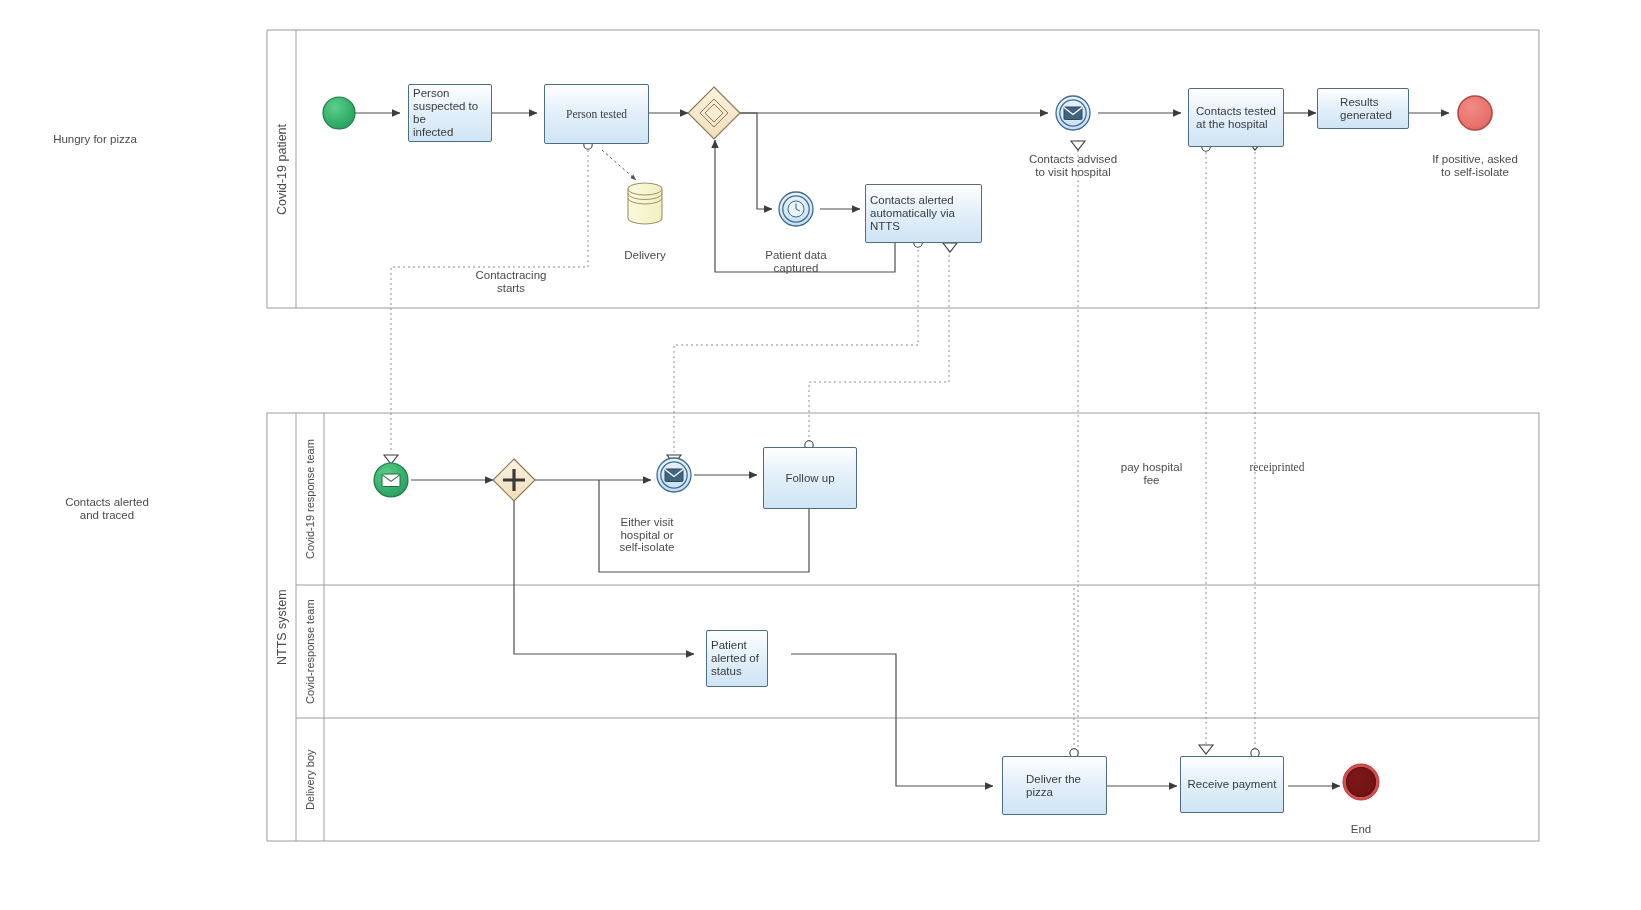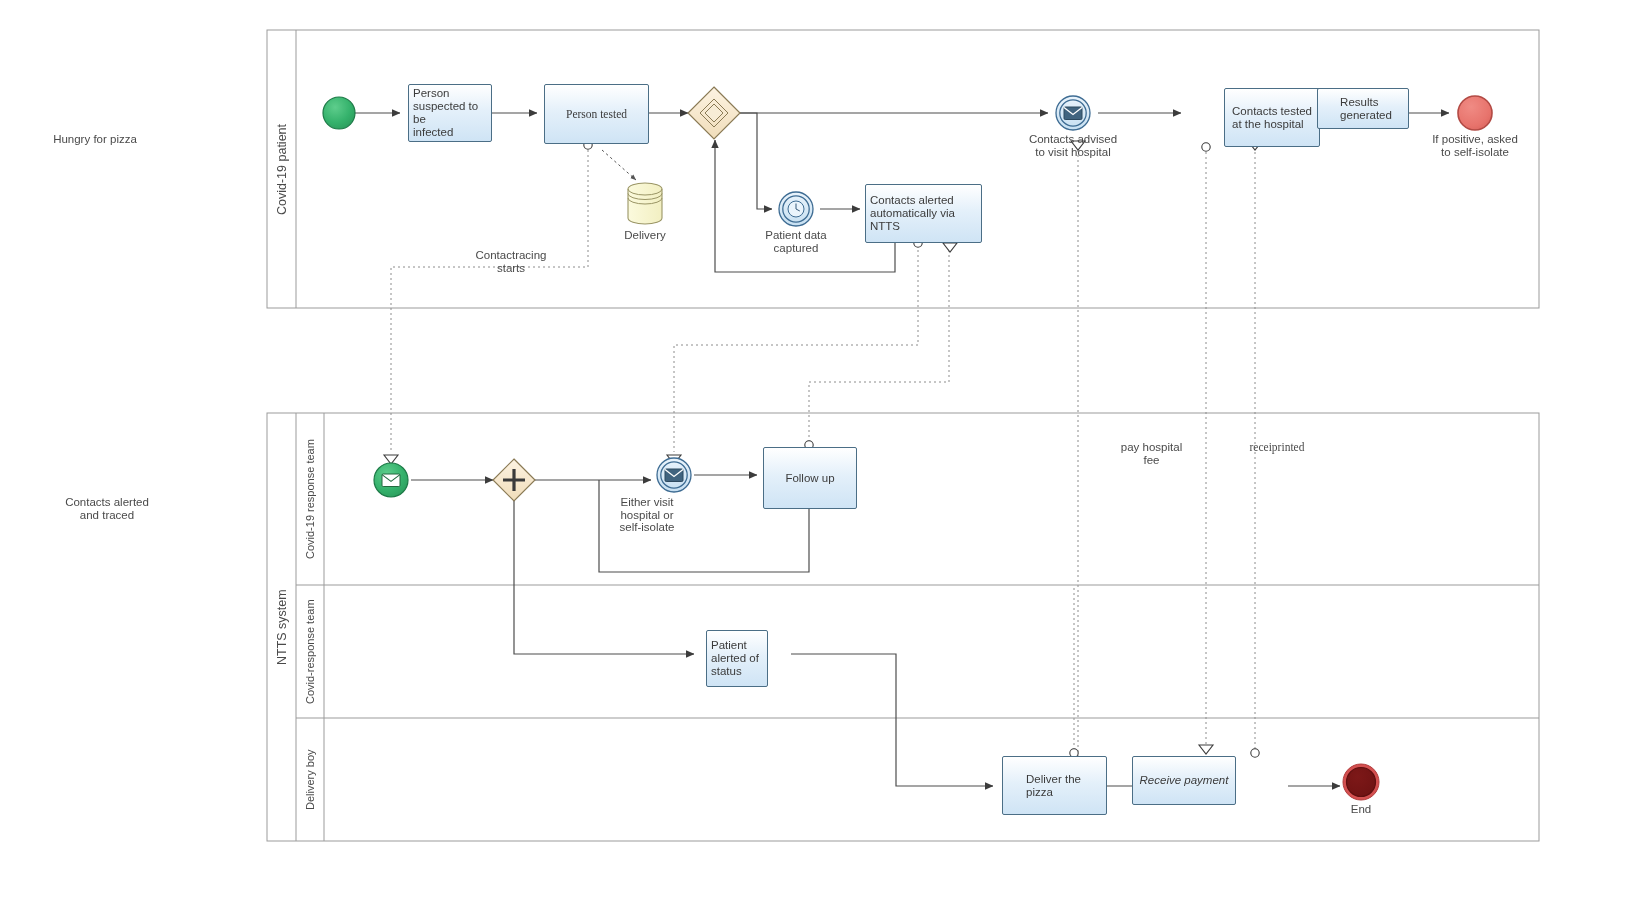--- a/index.html
+++ b/index.html
@@ -6,20 +6,21 @@
   body{
     width:1641px;height:910px;position:relative;overflow:hidden;
     font-family:"Liberation Sans", sans-serif;
     color:#3b3b3b;
   }
   #canvas{position:absolute;left:0;top:0;width:1641px;height:910px;}
   .lbl{
     position:absolute;font-size:11.5px;color:#4a4a4a;
     text-align:center;line-height:12.5px;white-space:pre-line;
     pointer-events:none;
+    margin-top:20px;
   }
   .pool-title{
     position:absolute;font-size:12.5px;color:#4a4a4a;
     writing-mode:vertical-rl;transform:rotate(180deg);
     display:flex;align-items:center;justify-content:center;
   }
   .task{
     position:absolute;border:1px solid #4b6e86;border-radius:2px;
     background:linear-gradient(to bottom,#ffffff 0%,#e4f0fa 45%,#cfe4f5 100%);
     display:flex;align-items:center;justify-content:center;
@@ -228,29 +229,29 @@
 <div class="pool-title" style="left:296px;top:413px;width:28px;height:172px;font-size:11px;">Covid-19 response team</div>
 <div class="pool-title" style="left:296px;top:585px;width:28px;height:133px;font-size:11px;">Covid-response team</div>
 <div class="pool-title" style="left:296px;top:718px;width:28px;height:123px;font-size:11px;">Delivery boy</div>
 
 <div class="task" style="left:408px;top:84px;width:84px;height:58px;">Person
 suspected to be
 infected</div>
 <div class="task" style="left:544px;top:84px;width:105px;height:60px;font-family:Liberation Serif, serif;">Person tested</div>
 <div class="task" style="left:865px;top:184px;width:117px;height:59px;">Contacts alerted
 automatically via NTTS</div>
-<div class="task" style="left:1188px;top:88px;width:96px;height:59px;margin-left:36px;">Contacts tested
+<div class="task" style="left:1188px;top:88px;width:96px;height:59px;">Contacts tested
 at the hospital</div>
 <div class="task" style="left:1317px;top:88px;width:92px;height:41px;padding-left:10px;">Results
 generated</div>
 <div class="task" style="left:763px;top:447px;width:94px;height:62px;">Follow up</div>
 <div class="task" style="left:706px;top:630px;width:62px;height:57px;">Patient alerted of
 status</div>
 <div class="task" style="left:1002px;top:756px;width:105px;height:59px;padding-left:23px;">Deliver the pizza</div>
-<div class="task" style="left:1132px;top:756px;width:104px;height:49px;font-style:italic;">Receive payment</div>
+<div class="task" style="left:1180px;top:756px;width:104px;height:57px;">Receive payment</div>
 
 <div class="lbl" style="left:1003px;top:133px;width:140px;">Contacts advised
 to visit hospital</div>
 <div class="lbl" style="left:736px;top:229px;width:120px;">Patient data
 captured</div>
 <div class="lbl" style="left:1409px;top:133px;width:132px;">If positive, asked
 to self-isolate</div>
 <div class="lbl" style="left:592px;top:496px;width:110px;">Either visit
 hospital or
 self-isolate</div>

